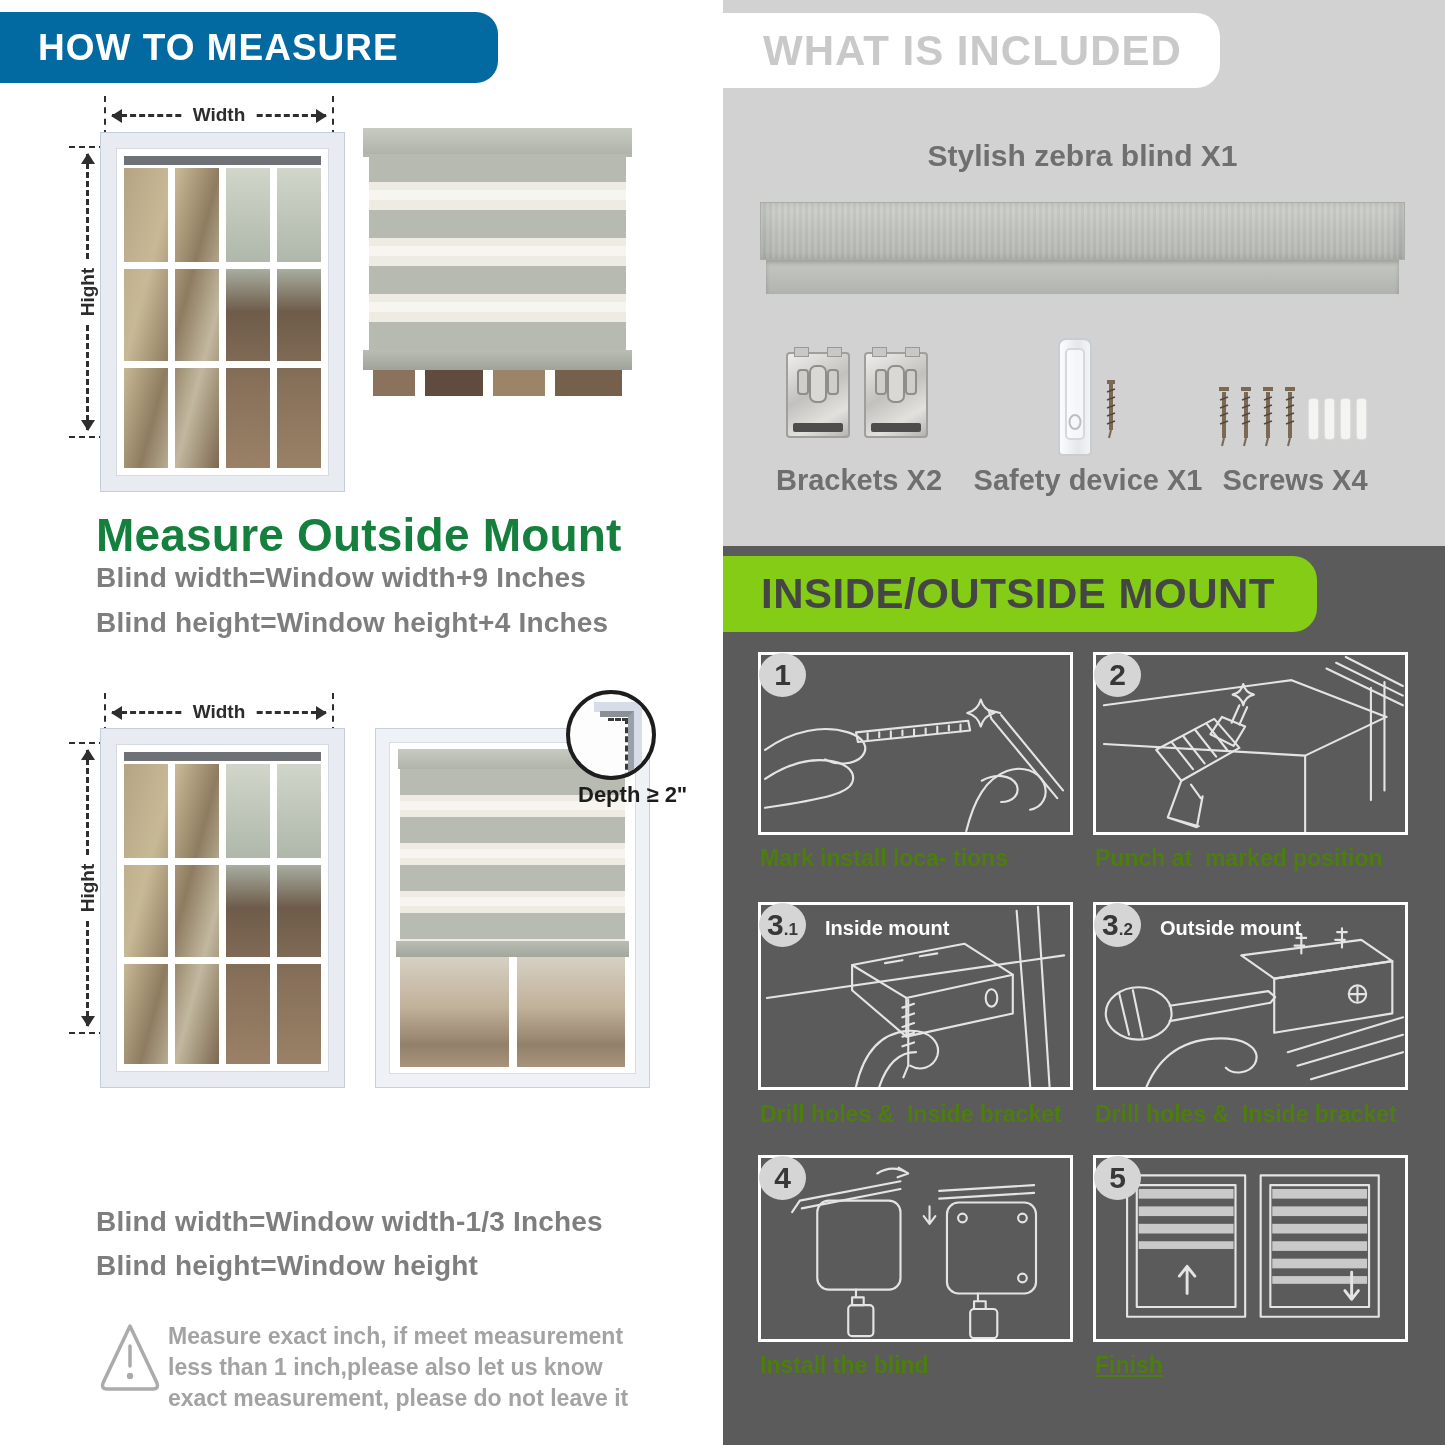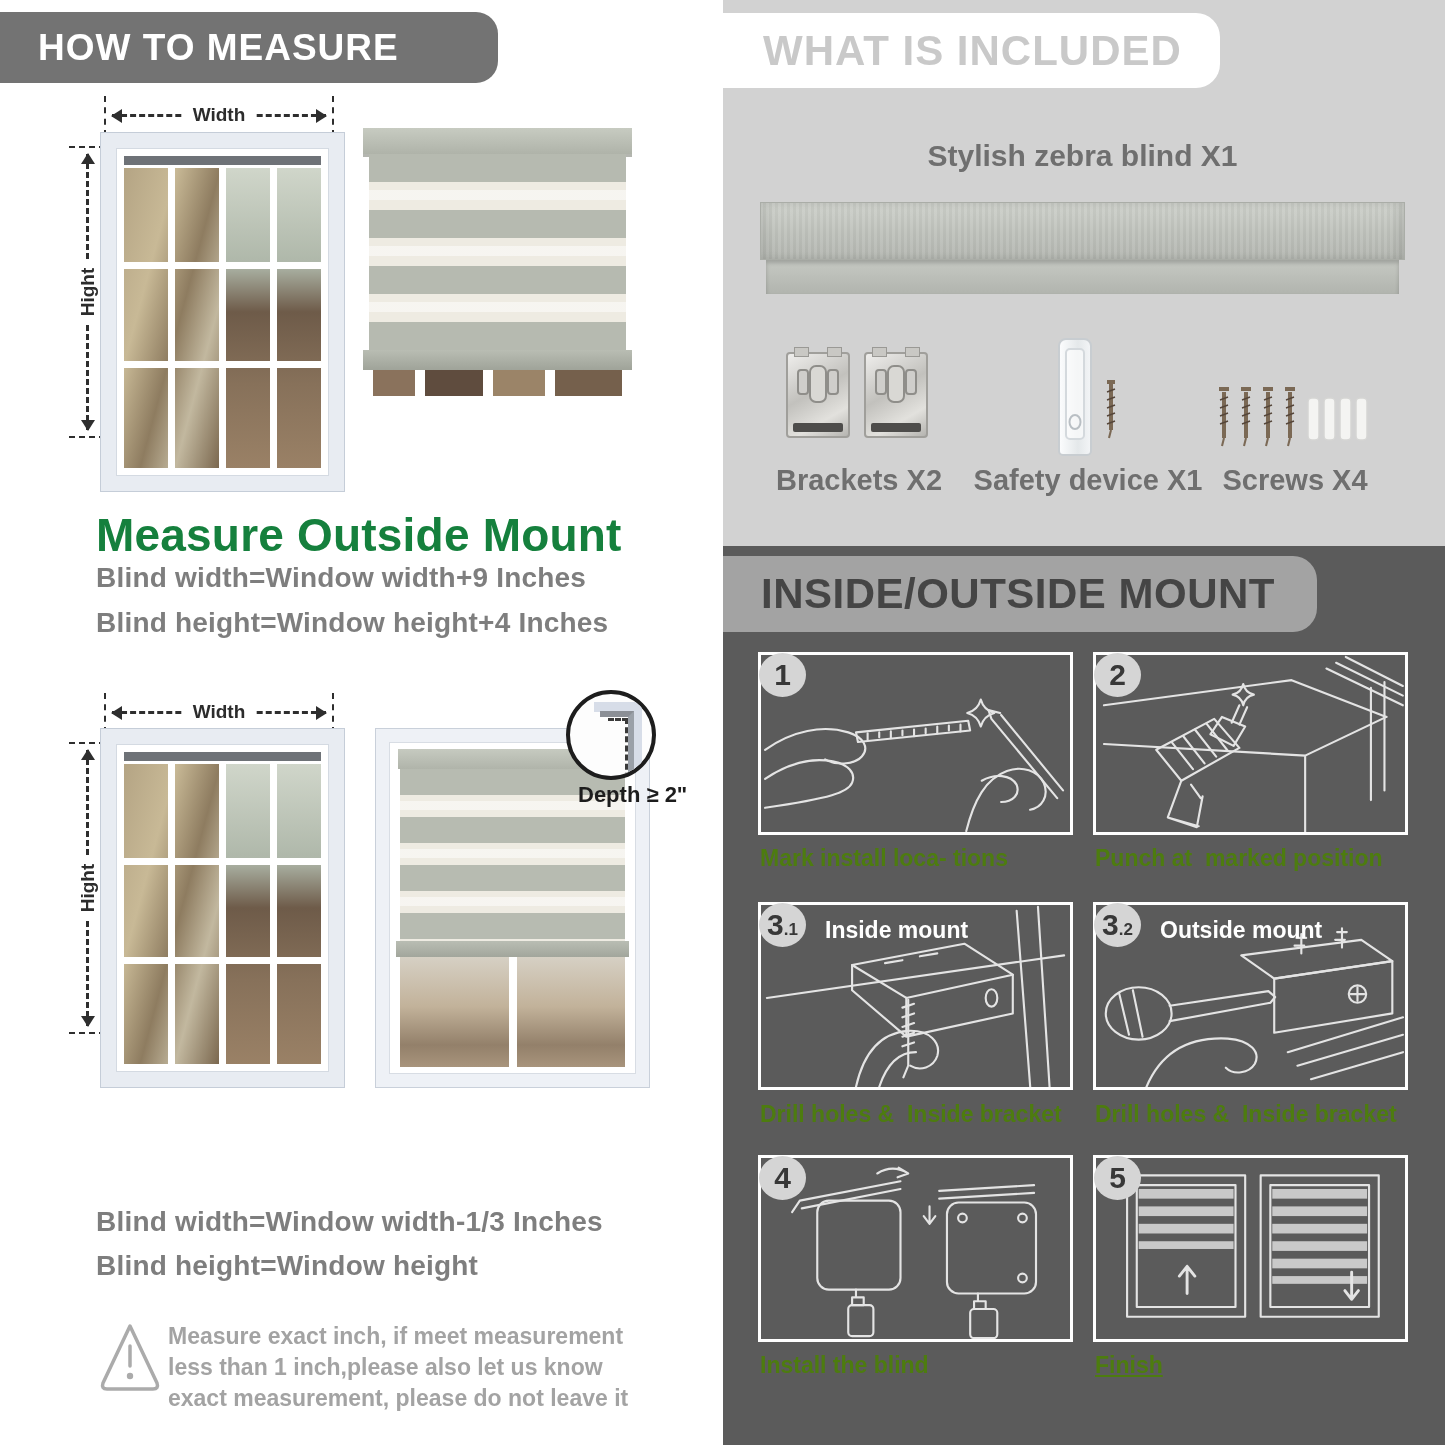--- a/index.html
+++ b/index.html
@@ -1,21 +1,21 @@
 <!DOCTYPE html>
 <html><head>
 <meta charset="utf-8">
 <style>
   html,body{margin:0;padding:0;background:#fff;}
   .canvas{position:relative;width:1445px;height:1445px;background:#fff;overflow:hidden;
           font-family:"Liberation Sans",sans-serif;font-weight:700;}
   .abs{position:absolute;}
 
   
-  .lheader{left:0;top:12px;width:498px;height:71px;background:#737373;border-radius:0 22px 22px 0;
+  .lheader{left:0;top:12px;width:498px;height:71px;background:#0369a1;border-radius:0 22px 22px 0;
            color:#fff;font-size:37px;line-height:71px;padding-left:38px;letter-spacing:1px;box-sizing:border-box;}
   .mheading{font-size:46px;color:#15803d;letter-spacing:.2px;}
   .formula{font-size:28px;color:#7e7e7e;letter-spacing:.2px;}
 
   
   .window{background:#e8ecf2;border:1px solid #c5cdd8;box-sizing:border-box;padding:15px;}
   .win-sash{width:100%;height:100%;background:#fff;border:1px solid #d4dae2;box-sizing:border-box;
             padding:7px;display:flex;flex-direction:column;}
   .win-shade{height:9px;background:#6e7277;margin-bottom:3px;}
   .win-panes{flex:1;display:flex;gap:7px;}
@@ -87,28 +87,28 @@
            border:2px solid #8f8e8a;border-radius:7px;background:#d9d8d4;}
   .bk-pin{position:absolute;top:15px;width:8px;height:22px;border:2px solid #8f8e8a;border-radius:4px;background:#cfcecb;}
   .bk-base{position:absolute;bottom:4px;left:5px;right:5px;height:9px;background:#4e4d4b;border-radius:2px;}
   .safety{width:34px;height:118px;background:linear-gradient(90deg,#fbfcfd,#e4e8ea 60%,#f2f4f6);
           border:2px solid #c8cdd1;border-radius:8px 8px 5px 5px;box-sizing:border-box;}
   .sf-inner{position:absolute;left:5px;right:5px;top:8px;bottom:14px;border:2px solid #d4d9dd;border-radius:5px;background:rgba(255,255,255,.6);}
   .sf-hole{position:absolute;left:50%;bottom:24px;transform:translateX(-50%);width:9px;height:12px;border:2px solid #b9bfc4;border-radius:50%;}
   .hw-label{font-size:29px;color:#6f6f6f;transform:translateX(-50%);white-space:nowrap;}
 
   .panel-dark{left:723px;top:546px;width:722px;height:899px;background:#5b5b5b;}
-  .band-mnt{left:723px;top:556px;width:594px;height:76px;background:#a3a3a3;border-radius:0 24px 24px 0;
+  .band-mnt{left:723px;top:556px;width:594px;height:76px;background:#84cc16;border-radius:0 24px 24px 0;
             color:#454545;font-size:42px;line-height:76px;padding-left:38px;letter-spacing:.5px;box-sizing:border-box;}
   .step-box{border:3px solid #fff;background:#5b5b5b;box-sizing:border-box;}
   .badge{position:absolute;left:-2px;top:-2px;width:47px;height:44px;background:#d5d5d5;border-radius:50%;
          display:flex;align-items:center;justify-content:center;z-index:2;}
   .badge .num{font-size:30px;color:#383838;}
   .badge .sub{font-size:17px;color:#383838;margin-top:9px;}
-  .step-title{position:absolute;left:64px;top:12px;font-size:23px;color:#fff;z-index:2;white-space:pre;}
+  .step-title{position:absolute;left:64px;top:12px;font-size:20px;color:#fff;z-index:2;white-space:pre;}
   .step-caption{font-size:23px;color:#4d7c0f;white-space:pre;}
   .art{position:absolute;inset:0;width:100%;height:100%;}
   .art path,.art rect,.art circle,.art ellipse{fill:none;stroke:#e4e4e4;stroke-width:2.2;stroke-linecap:round;stroke-linejoin:round;}
   .art .fillst{fill:#c9c9c9;stroke:none;}
   .art .thick{stroke-width:3;}
 
   .warn-tri path,.warn-tri circle{stroke:#ababab;fill:none;stroke-width:3.5;stroke-linecap:round;stroke-linejoin:round;}
   .warn-tri .dot{fill:#ababab;stroke:none;}
   .scr line{stroke:#7b6955;}
   .scr .tick{stroke:#55463a;stroke-width:1.5;}

